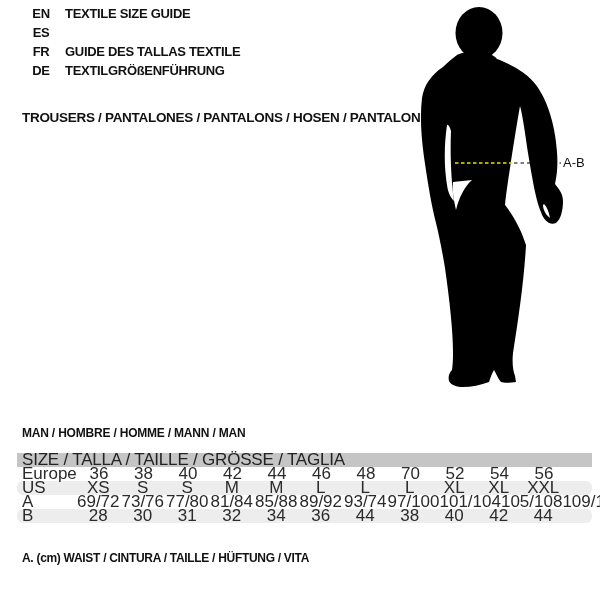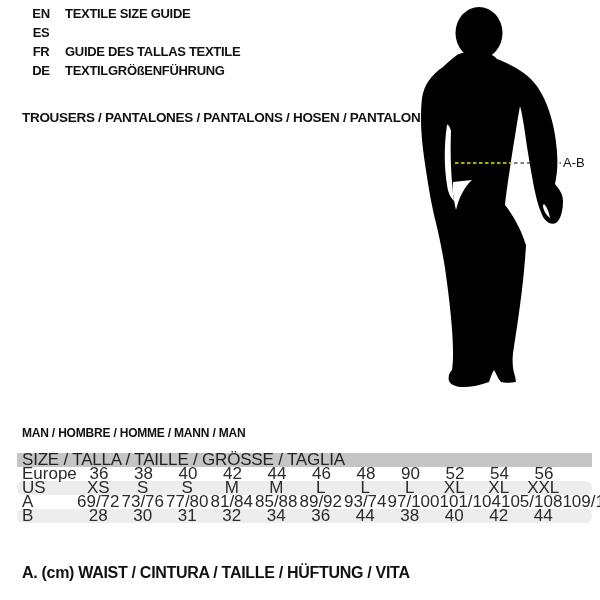--- a/index.html
+++ b/index.html
@@ -27,21 +27,21 @@
   
   .size-table{position:absolute;left:17px;top:453px;width:575px;font-size:17px;color:#2b2b2b;}
   .t-header{height:14px;line-height:14px;background:#c5c5c5;padding-left:5px;box-sizing:border-box;
             letter-spacing:-0.2px;color:#222;}
   .t-row{display:flex;height:14px;line-height:14px;}
   .t-row.stripe{background:#ededed;border-radius:6px;}
   .t-label{flex:0 0 59px;padding-left:5px;box-sizing:border-box;text-align:left;}
   .t-cell{flex:0 0 44.5px;text-align:center;}
 
   
-  .notes{position:absolute;left:22px;top:564px;font-size:16px;font-weight:bold;letter-spacing:-0.3px;}
+  .notes{position:absolute;left:22px;top:550px;font-size:12px;font-weight:bold;letter-spacing:-0.3px;}
   .note-line{height:17.3px;line-height:17.3px;white-space:nowrap;}
 </style>
 </head>
 <body>
 
 <div class="canvas">
 
   <div class="lang-block">
     <div class="lang-row">
       <span class="lang-code">EN</span>
@@ -113,21 +113,21 @@
 
     <div class="t-row">
       <div class="t-label">Europe</div>
       <div class="t-cell">36</div>
       <div class="t-cell">38</div>
       <div class="t-cell">40</div>
       <div class="t-cell">42</div>
       <div class="t-cell">44</div>
       <div class="t-cell">46</div>
       <div class="t-cell">48</div>
-      <div class="t-cell">90</div>
+      <div class="t-cell">70</div>
       <div class="t-cell">52</div>
       <div class="t-cell">54</div>
       <div class="t-cell">56</div>
     </div>
 
     <div class="t-row stripe">
       <div class="t-label">US</div>
       <div class="t-cell">XS</div>
       <div class="t-cell">S</div>
       <div class="t-cell">S</div>

